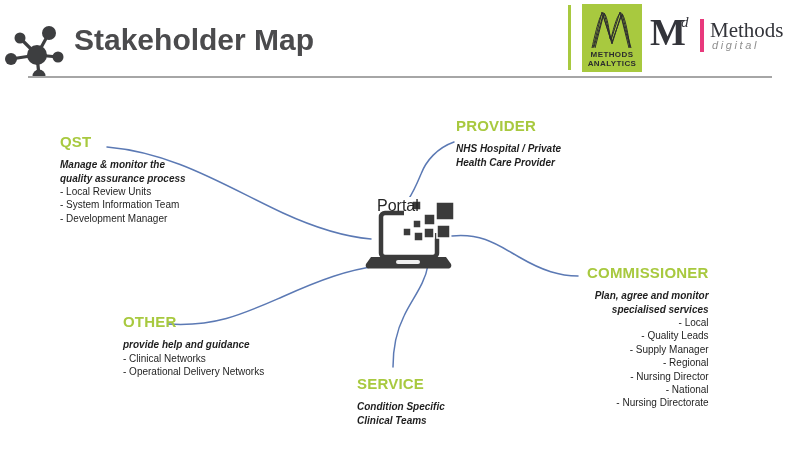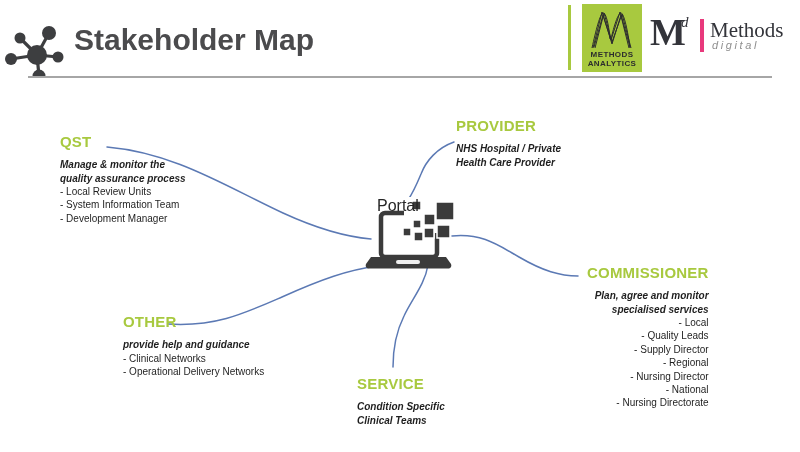--- a/index.html
+++ b/index.html
@@ -141,21 +141,21 @@
   <div class="g-desc">NHS Hospital / Private</div>
   <div class="g-desc">Health Care Provider</div>
 </div>
 
 <div class="group" id="g-commissioner">
   <div class="g-title">COMMISSIONER</div>
   <div class="g-desc">Plan, agree and monitor</div>
   <div class="g-desc">specialised services</div>
   <div class="g-item">- Local</div>
   <div class="g-item indent">- Quality Leads</div>
-  <div class="g-item indent">- Supply Director</div>
+  <div class="g-item indent">- Supply Manager</div>
   <div class="g-item">- Regional</div>
   <div class="g-item indent">- Nursing Director</div>
   <div class="g-item">- National</div>
   <div class="g-item indent">- Nursing Directorate</div>
 </div>
 
 <div class="group" id="g-other">
   <div class="g-title">OTHER</div>
   <div class="g-desc">provide help and guidance</div>
   <div class="g-item">- Clinical Networks</div>

